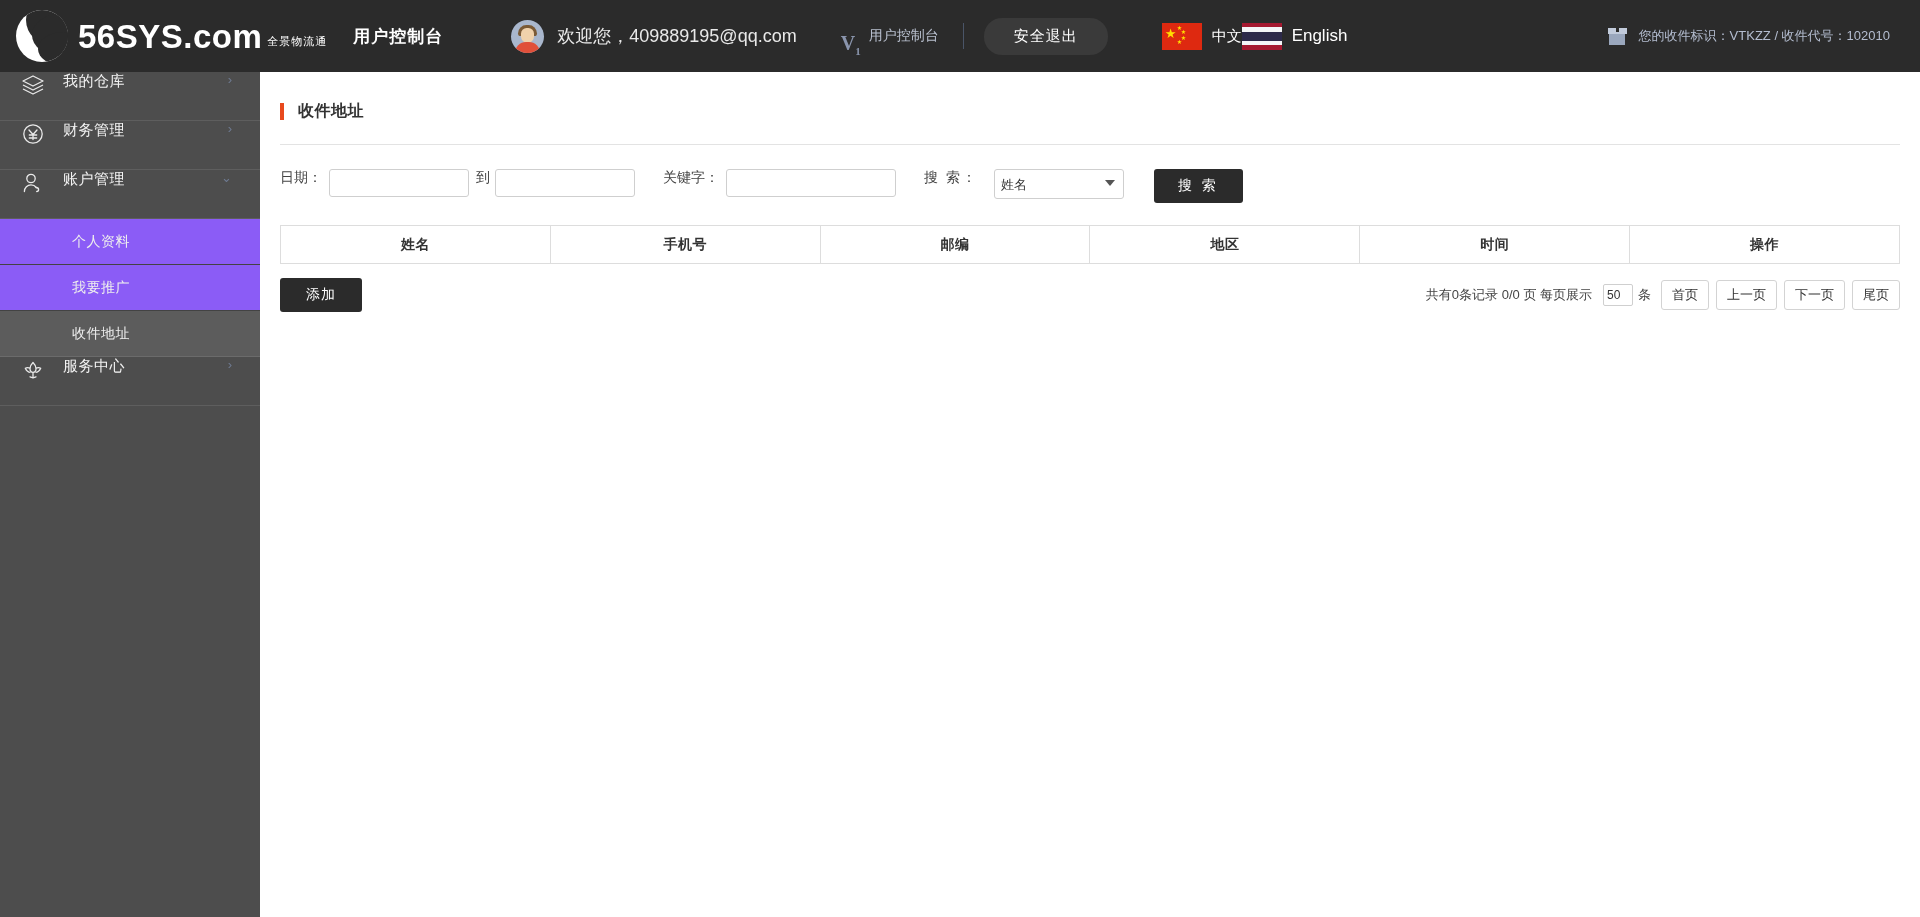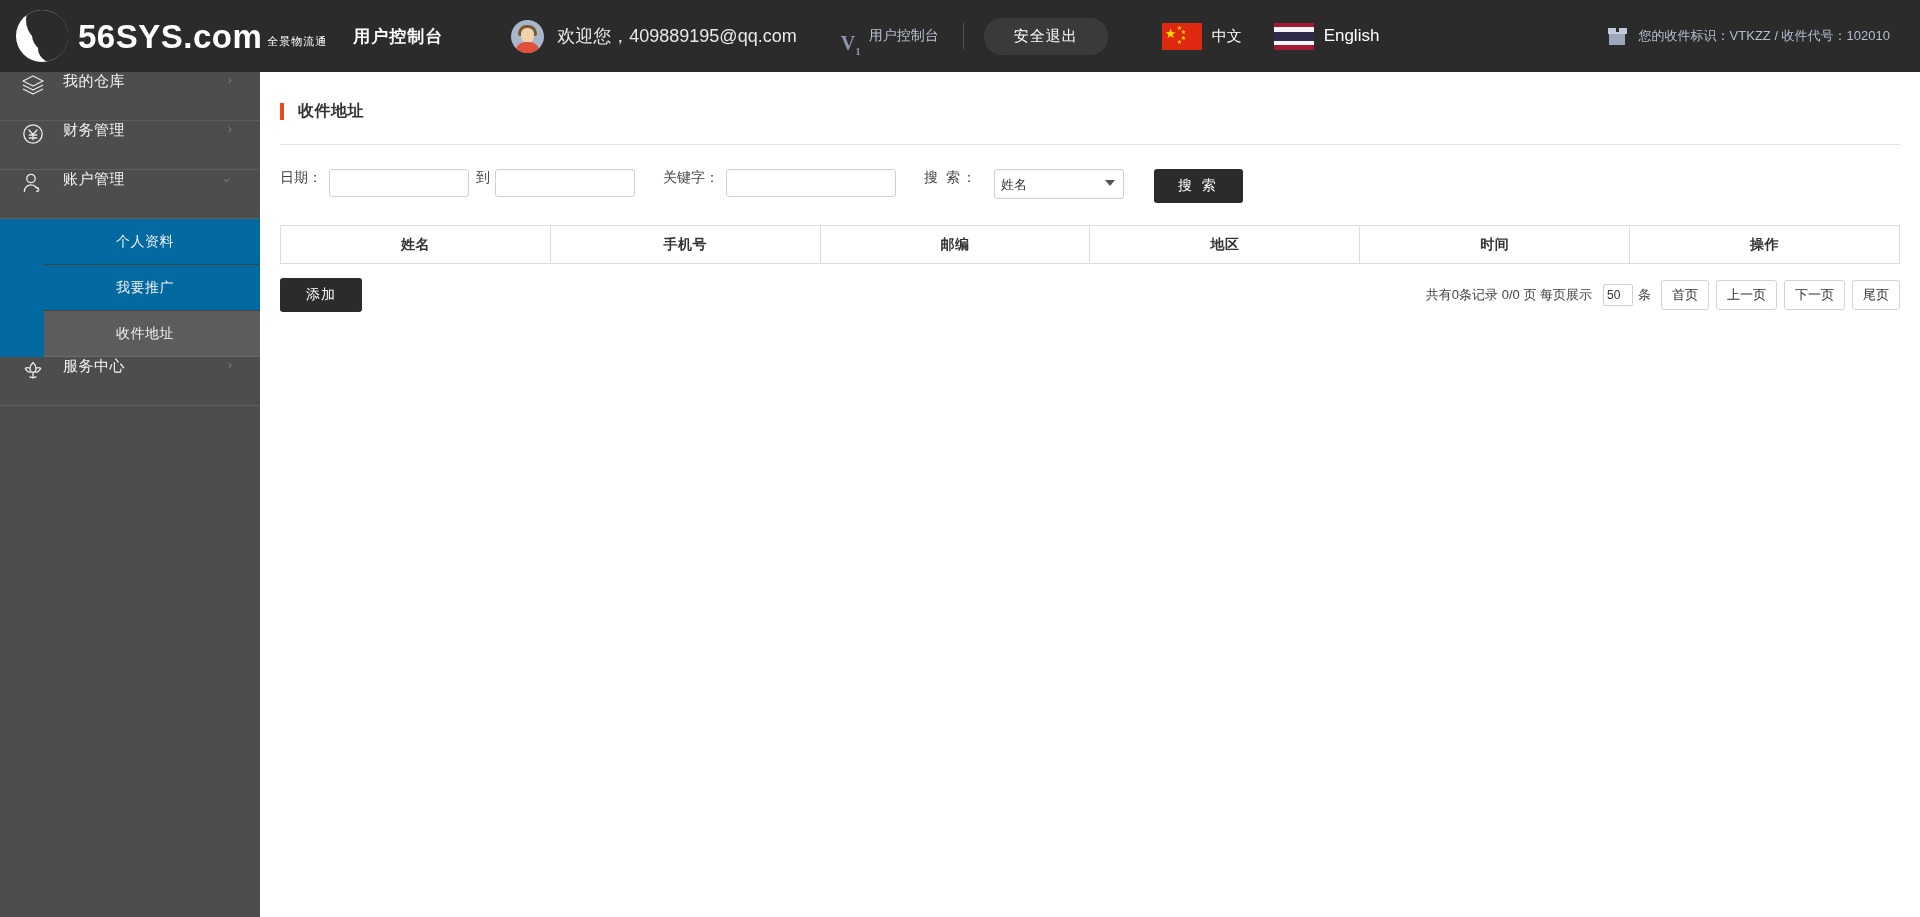--- a/index.html
+++ b/index.html
@@ -145,21 +145,21 @@
     letter-spacing: 1px;
   }
 
   .lang {
     display: flex;
     align-items: center;
     cursor: pointer;
     white-space: nowrap;
   }
   .lang.cn { margin-left: 54px; }
-  .lang.en { margin-left: 32px; }
+  .lang.en { }
   .lang-label { color: #ffffff; font-size: 15px; margin-left: 10px; }
   .lang.en .lang-label { font-size: 17px; }
 
   .flag {
     width: 40px; height: 27px;
     flex: 0 0 auto;
     position: relative;
     overflow: hidden;
   }
   .flag-cn { background: #de2910; }
@@ -238,21 +238,21 @@
     font-size: 15px;
     margin-left: 17px;
     letter-spacing: 0.5px;
   }
   .nav-arrow {
     margin-left: auto;
     margin-right: 28px;
     color: #6e7a91;
     font-size: 13px;
   }
-  .submenu { background: #0369a1; padding-left: 44px; }
+  .submenu { background: #8b5cf6; }
   .sub-item {
     height: 46px;
     display: flex;
     align-items: center;
     cursor: pointer;
     border-bottom: 1px solid #434343;
   }
   .sub-item .sub-label {
     color: #eeeeee;
     font-size: 14px;

